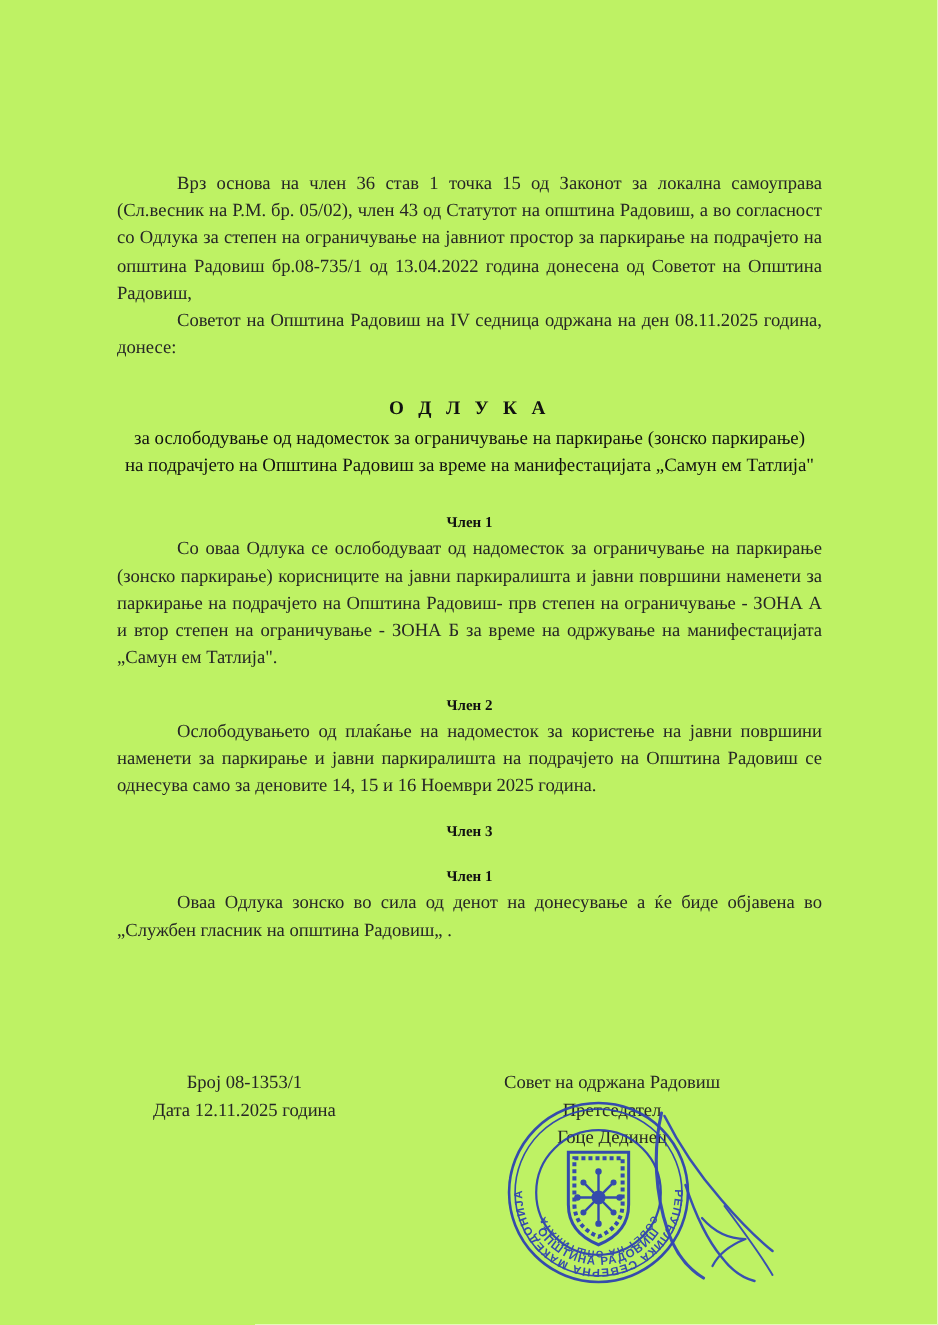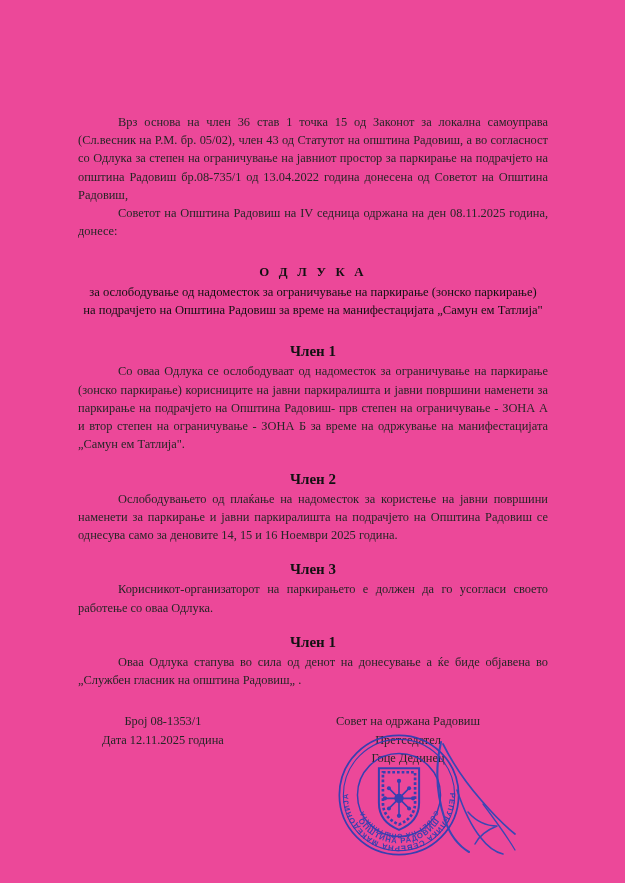--- a/index.html
+++ b/index.html
@@ -9,21 +9,21 @@
     background: #ffffff;
   }
   body {
     font-family: "Liberation Serif", "DejaVu Serif", serif;
     color: #1c1c1c;
   }
   #page {
     position: relative;
     width: 625px;
     height: 883px;
-    background: #ec4899;
+    background: #bef264;
     overflow: hidden;
     box-sizing: border-box;
   }
   #content {
     position: absolute;
     left: 78px;
     top: 113px;
     width: 470px;
   }
   p {
@@ -53,21 +53,21 @@
     font-weight: normal;
     font-size: 12.6px;
     line-height: 1.42;
     margin: 4px 0 0 0;
     color: #111;
     padding: 0 4px;
   }
   .article-head {
     text-align: center;
     font-weight: bold;
-    font-size: 15px;
+    font-size: 10px;
     margin: 0 0 2px 0;
     color: #111;
   }
 
   
   #footer {
     position: absolute;
     left: 78px;
     top: 712px;
     width: 470px;
@@ -136,26 +136,25 @@
     <p class="indent">Со оваа Одлука се ослободуваат од надоместок за ограничување на паркирање (зонско паркирање) корисниците на јавни паркиралишта и јавни површини наменети за паркирање на подрачјето на Општина Радовиш- прв степен на ограничување - ЗОНА А и втор степен на ограничување - ЗОНА Б за време на одржување на манифестацијата „Самун ем Татлија".</p>
 
     <div class="gap-md"></div>
 
     <div class="article-head">Член 2</div>
     <p class="indent">Ослободувањето од плаќање на надоместок за користење на јавни површини наменети за паркирање и јавни паркиралишта на подрачјето на Општина Радовиш се однесува само за деновите 14, 15 и 16 Ноември 2025 година.</p>
 
     <div class="gap-md"></div>
 
     <div class="article-head">Член 3</div>
-    <p class="indent">Корисникот-организаторот на паркирањето е должен да го усогласи своето работење со оваа Одлука.</p>
 
     <div class="gap-md"></div>
 
     <div class="article-head">Член 1</div>
-    <p class="indent">Оваа Одлука стапува во сила од денот на донесување а ќе биде објавена во „Службен гласник на општина Радовиш„ .</p>
+    <p class="indent">Оваа Одлука зонско во сила од денот на донесување а ќе биде објавена во „Службен гласник на општина Радовиш„ .</p>
 
   </div>
 
   <div id="footer">
 
     <div class="foot-left">
       <span class="foot-line">Број 08-1353/1</span>
       <span class="foot-line">Дата 12.11.2025 година</span>
     </div>
 

